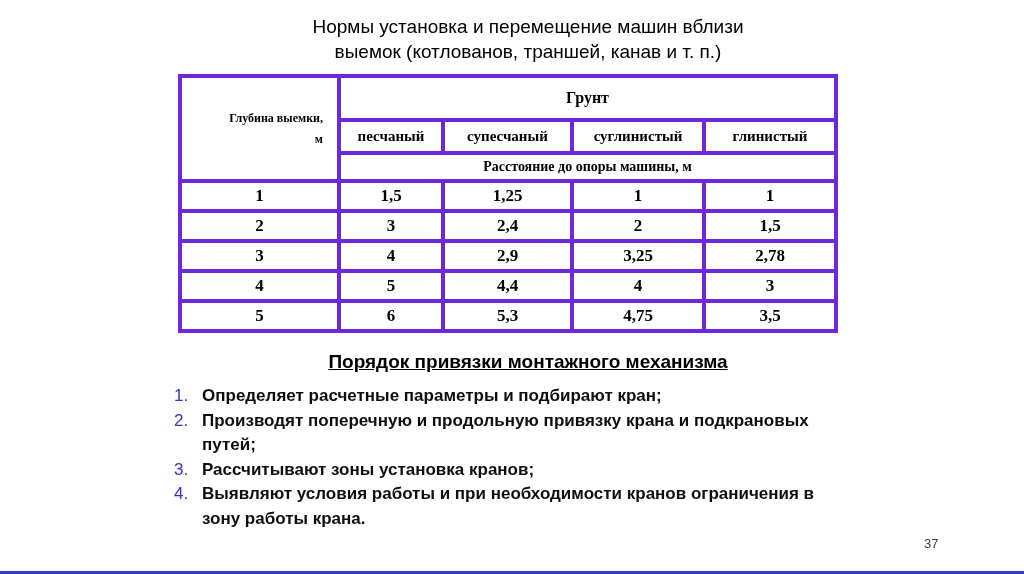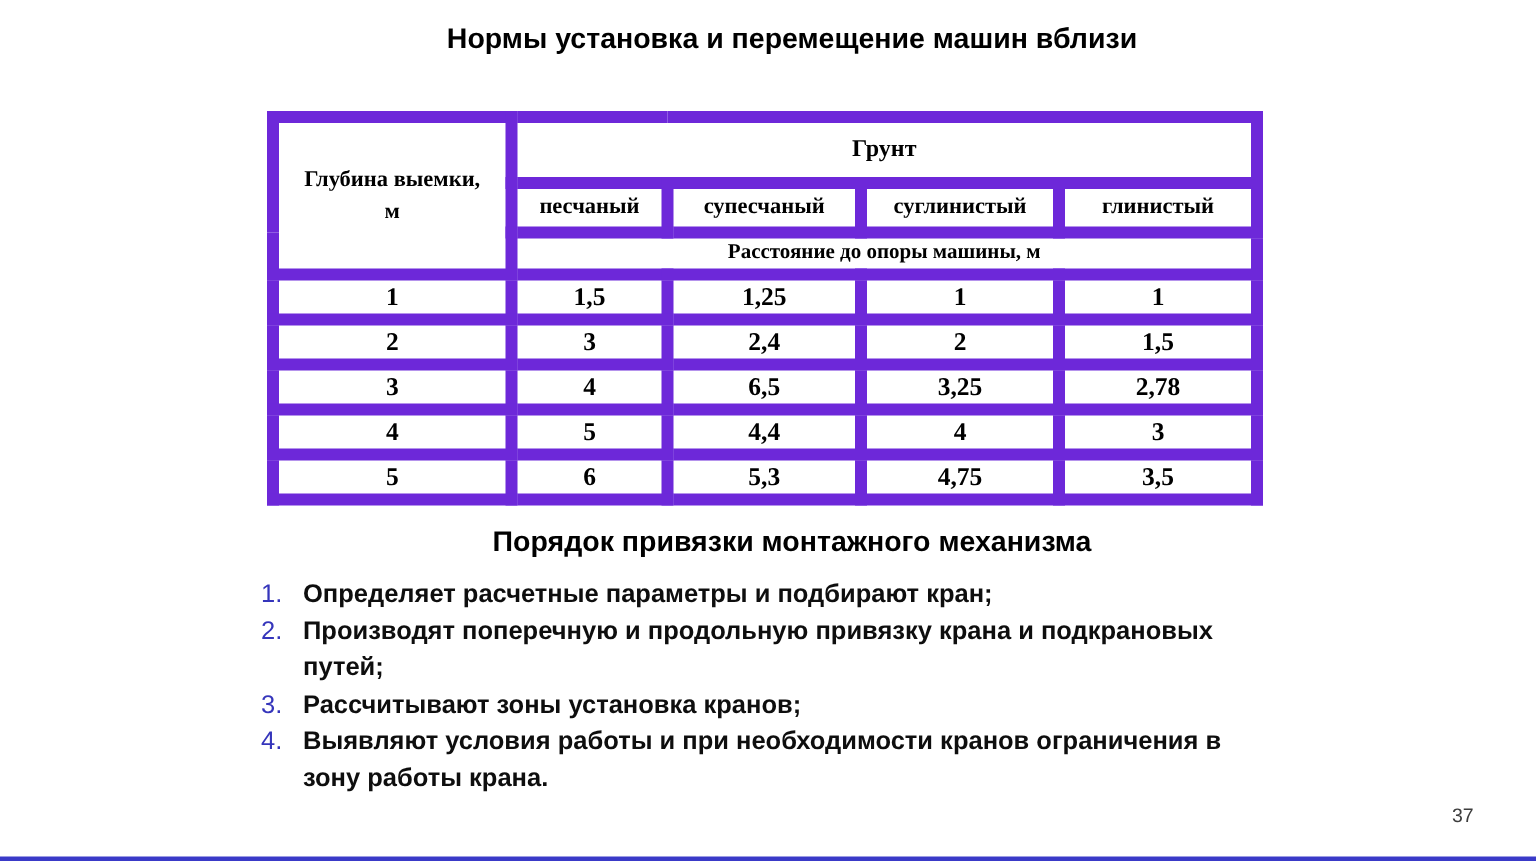--- a/index.html
+++ b/index.html
@@ -8,58 +8,60 @@
     position: relative;
     background: #ffffff;
     font-family: "Liberation Sans", sans-serif;
     color: #000;
     overflow: hidden;
   }
   .title {
     position: absolute;
     left: 128px; top: 14px; width: 800px;
     text-align: center;
-    font-weight: bold;
+    font-weight: normal;
     font-size: 19px;
     line-height: 25px;
     color: #000;
   }
   table.norms {
     position: absolute;
     left: 178px; top: 74px;
     width: 656px;
     border-collapse: collapse;
     table-layout: fixed;
     font-family: "Liberation Serif", serif;
     font-weight: bold;
     color: #000;
     text-align: center;
   }
   table.norms td {
-    border: 8px solid #6d28d9;
+    border: 4px solid #6d28d9;
     vertical-align: middle;
     padding: 0 14px;
   }
   td.corner {
     vertical-align: top;
     padding-top: 9px;
-    font-size: 15px;
+    font-size: 12px;
     line-height: 21px;
+    text-align: right;
   }
   tr.h1 td.group { height: 44px; font-size: 16px; }
   tr.h2 td { height: 33px; font-size: 15px; }
   tr.h3 td { height: 28px; font-size: 14px; }
   tr.datarow td { height: 30px; font-size: 17px; }
   .subtitle {
     position: absolute;
     left: 128px; top: 351px; width: 800px;
     text-align: center;
     font-weight: bold;
     font-size: 19px;
     color: #000;
+    text-decoration: underline;
   }
   ol.steps {
     position: absolute;
     left: 174px; top: 384px; width: 680px;
     list-style: none;
     font-size: 17px;
     line-height: 24.5px;
     color: #0e0e0e;
   }
   ol.steps li { display: flex; }
@@ -71,34 +73,34 @@
   ol.steps .txt {
     margin-left: 6px;
     width: 648px;
     font-weight: bold;
   }
   .page-number {
     position: absolute;
     left: 924px; top: 536px;
     font-size: 13px;
     color: #3d3d3d;
-    margin-left: 44px;
   }
   .footer-line {
     position: absolute;
     left: 0; bottom: 0;
     width: 1024px; height: 3px;
     background: var(--line-color, #3a3ac8);
   }
 </style>
 </head>
 <body>
 
 <div class="title">
   <div>Нормы установка и перемещение машин вблизи</div>
+  <div>выемок (котлованов, траншей, канав и т. п.)</div>
 </div>
 
 <table class="norms">
   <colgroup>
     <col style="width:159px">
       <col style="width:104px">
       <col style="width:129px">
       <col style="width:132px">
       <col style="width:132px">
   </colgroup>
@@ -129,21 +131,21 @@
     <tr class="datarow">
       <td>2</td>
       <td>3</td>
       <td>2,4</td>
       <td>2</td>
       <td>1,5</td>
     </tr>
     <tr class="datarow">
       <td>3</td>
       <td>4</td>
-      <td>6,5</td>
+      <td>2,9</td>
       <td>3,25</td>
       <td>2,78</td>
     </tr>
     <tr class="datarow">
       <td>4</td>
       <td>5</td>
       <td>4,4</td>
       <td>4</td>
       <td>3</td>
     </tr>

